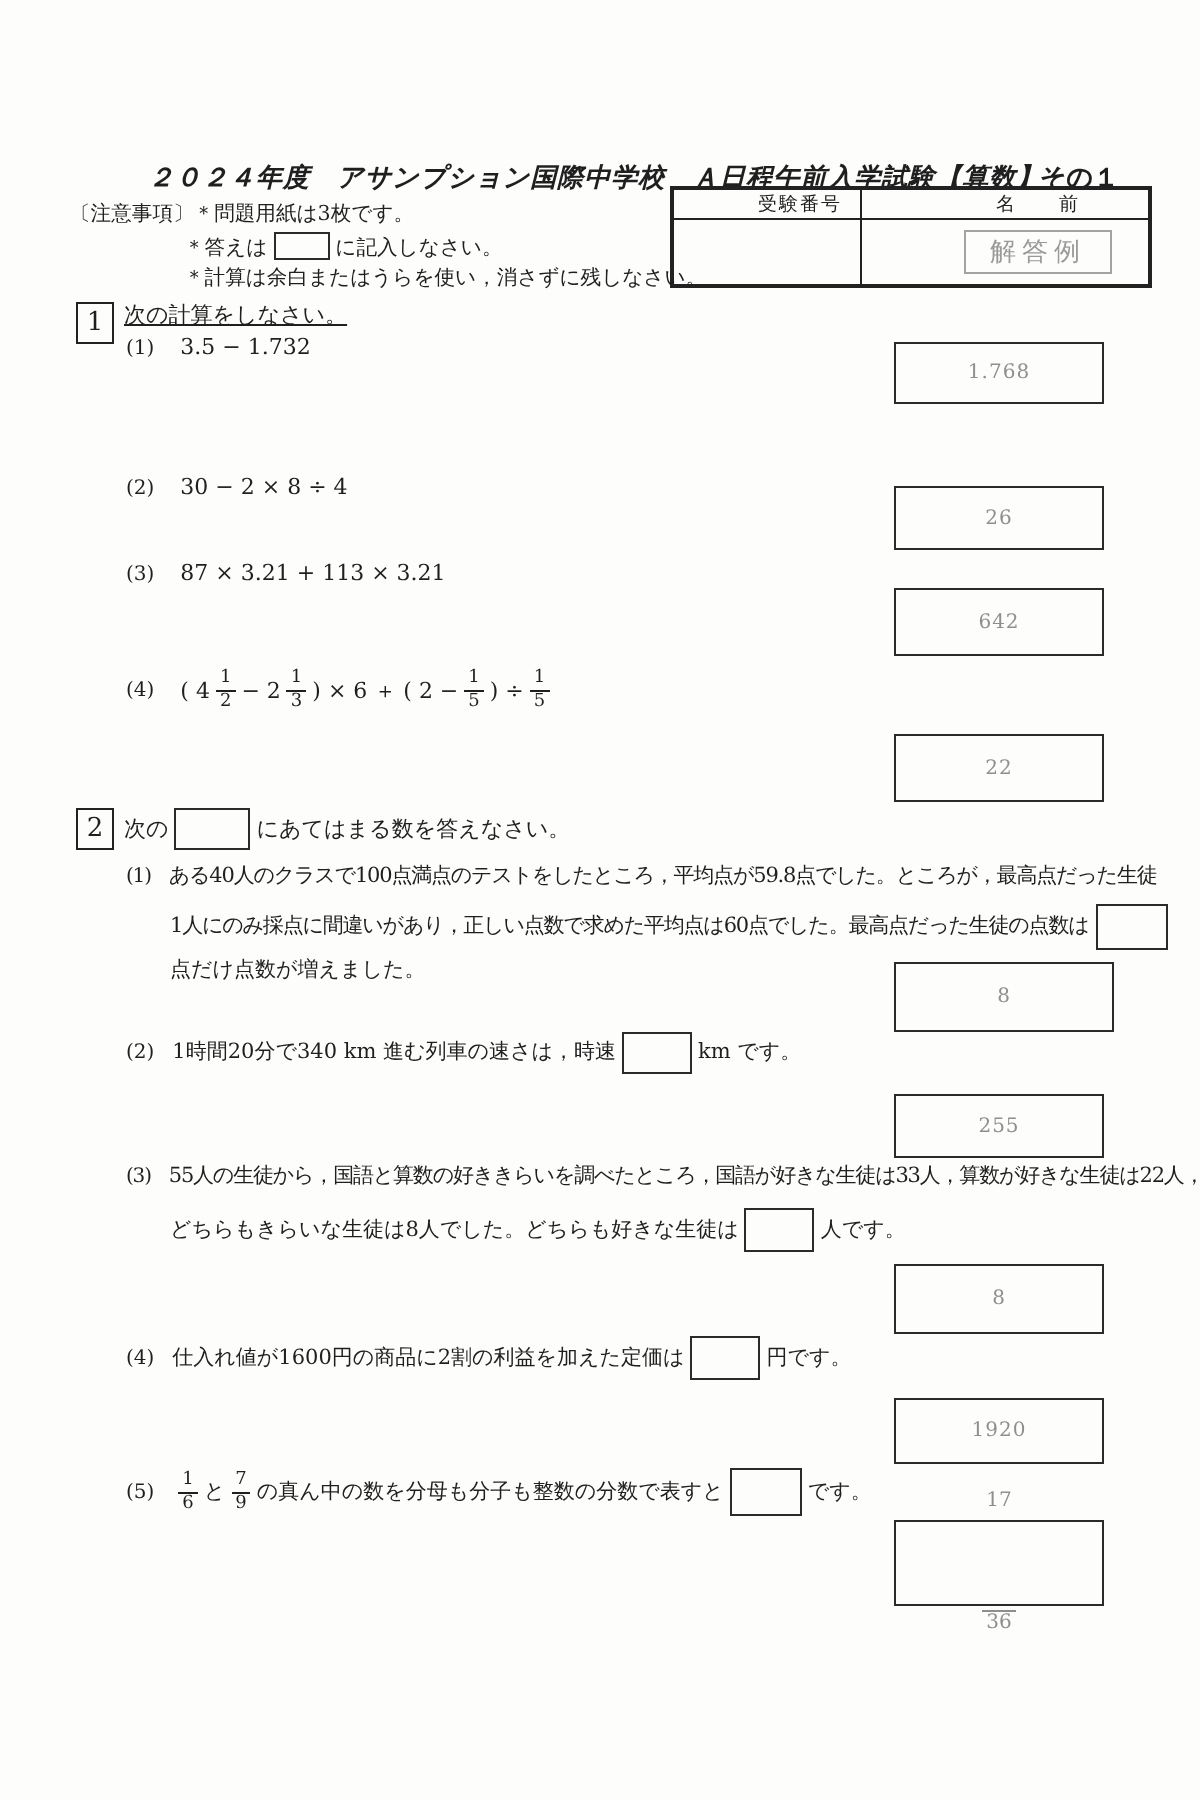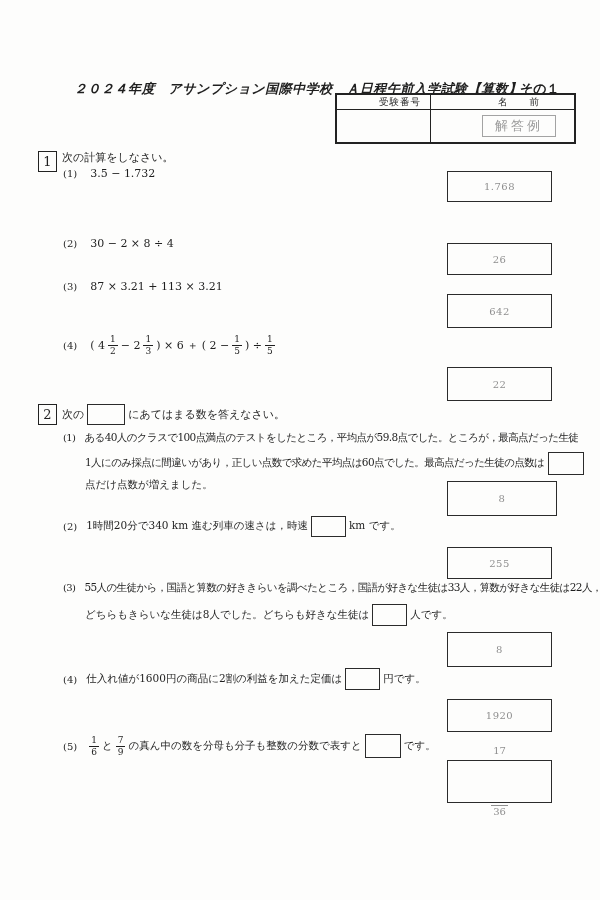--- a/index.html
+++ b/index.html
@@ -49,23 +49,28 @@
 
   <div class="name-table">
     <div class="nt-cell nt-head nt-left">受験番号</div>
     <div class="nt-cell nt-head">名　　前</div>
     <div class="nt-cell nt-left"></div>
     <div class="nt-cell">
       <span class="stamp">解答例</span>
     </div>
   </div>
 
+  <div class="abs notes">
+    <div><span>〔注意事項〕</span><span>＊問題用紙は3枚です。</span></div>
+    <div class="note-indent"><span>＊答えは</span><span class="blank" style="width:26px;height:12px;"></span><span>に記入しなさい。</span></div>
+    <div class="note-indent"><span>＊計算は余白またはうらを使い，消さずに残しなさい。</span></div>
+  </div>
 
   <div class="qnum" style="left:38px;top:151px;">1</div>
-  <div class="abs inst" style="left:62px;top:150px;">次の計算をしなさい。</div>
+  <div class="abs inst" style="left:62px;top:150px;text-decoration:underline;">次の計算をしなさい。</div>
 
   <div class="abs item" style="left:63px;top:167px;">
     <span class="ilabel">(1)</span><span>3.5 − 1.732</span>
   </div>
   <div class="ansbox" style="left:447px;top:171px;width:103px;height:29px;">
     <span class="ansval">1.768</span>
   </div>
 
   <div class="abs item" style="left:63px;top:237px;">
     <span class="ilabel">(2)</span><span>30 − 2 × 8 ÷ 4</span>

